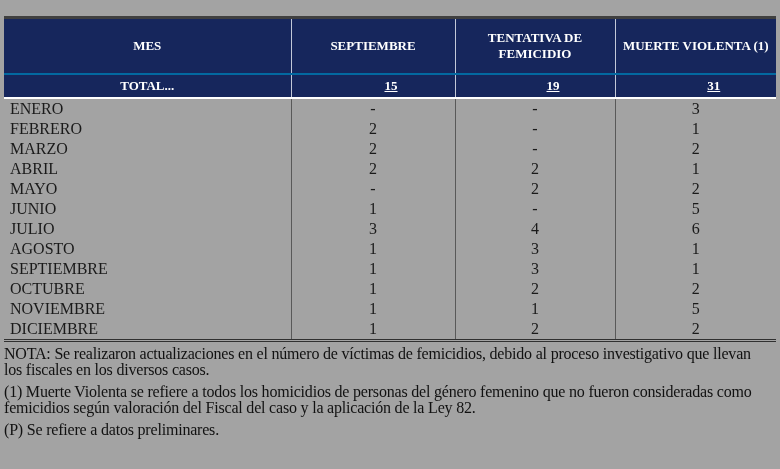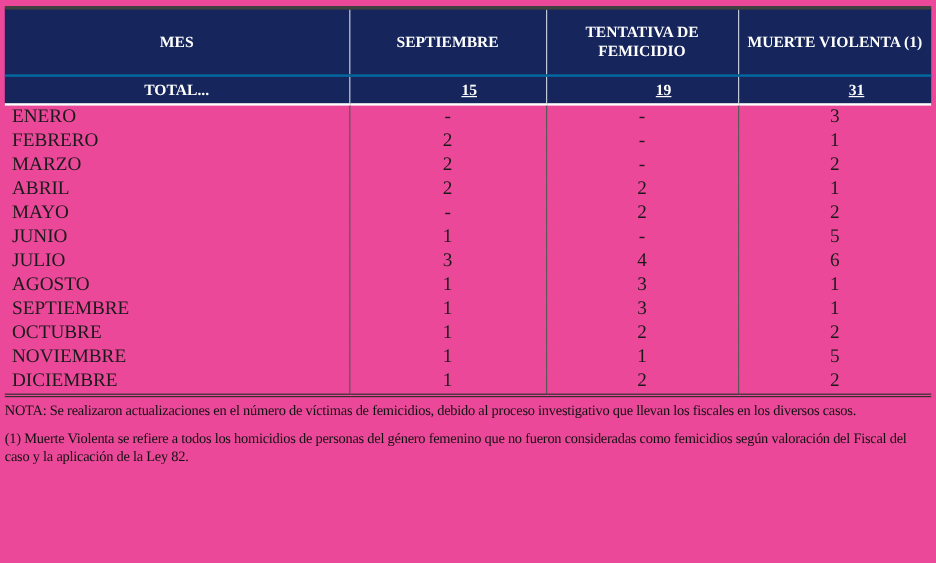--- a/index.html
+++ b/index.html
@@ -5,22 +5,22 @@
   html, body {
     margin: 0;
     padding: 0;
     background: #ffffff;
     font-family: "Liberation Serif", "DejaVu Serif", serif;
   }
   .page {
     width: 780px;
     height: 469px;
     box-sizing: border-box;
-    padding: 5px 4px 0 4px;
-    background: #ec4899;
+    padding: 16px 4px 0 4px;
+    background: #a3a3a3;
     overflow: hidden;
   }
   table.stats-table {
     border-collapse: collapse;
     table-layout: fixed;
     width: 772px;
     border-top: 3px solid #404040;
   }
   col.c-mes { width: 287px; }
   col.c-fem { width: 164px; }
@@ -67,21 +67,21 @@
   tbody td + td { border-left: 1px solid #595959; }
   tbody tr.last-row td { border-bottom: 3px double #303030; margin-top: 16px; }
 
   .notes {
     width: 768px;
     padding-top: 4px;
     color: #111111;
   }
   .notes p {
     margin: 0 0 7px 0;
-    font-size: 12px;
+    font-size: 16px;
     line-height: 15.5px;
     letter-spacing: -0.2px;
   }
   .notes p.fuente { margin-top: 10px; }
 </style>
 </head>
 <body>
 
 <div class="page">
 
@@ -178,15 +178,16 @@
         <td class="cell-val">1</td>
         <td class="cell-val">2</td>
         <td class="cell-val">2</td>
       </tr>
     </tbody>
   </table>
 
   <div class="notes">
     <p>NOTA:  Se realizaron actualizaciones en el número de víctimas de femicidios, debido al proceso investigativo que llevan los fiscales en los diversos casos.</p>
     <p>(1) Muerte Violenta se refiere a todos los homicidios de personas del género femenino que no fueron consideradas como femicidios según valoración del Fiscal del caso y la aplicación de la Ley 82.</p>
+    <p>(P) Se refiere a datos preliminares.</p>
   </div>
 
 </div>
 
 </body></html>

